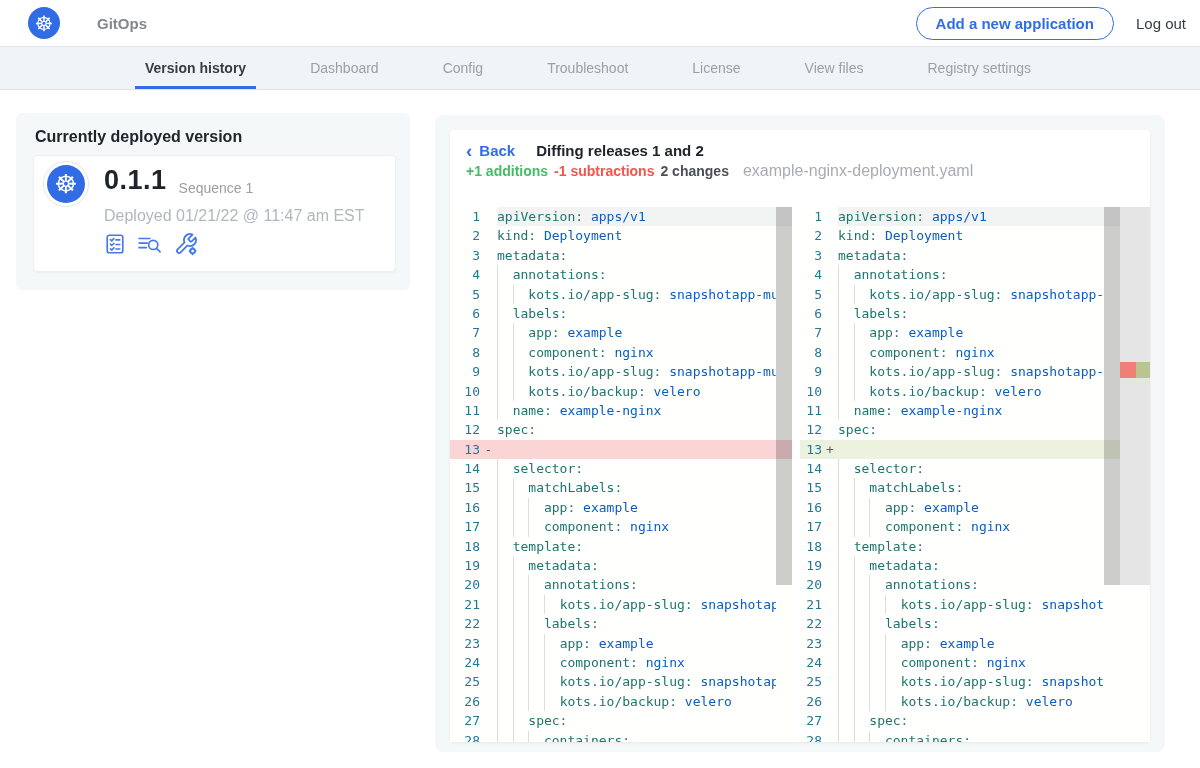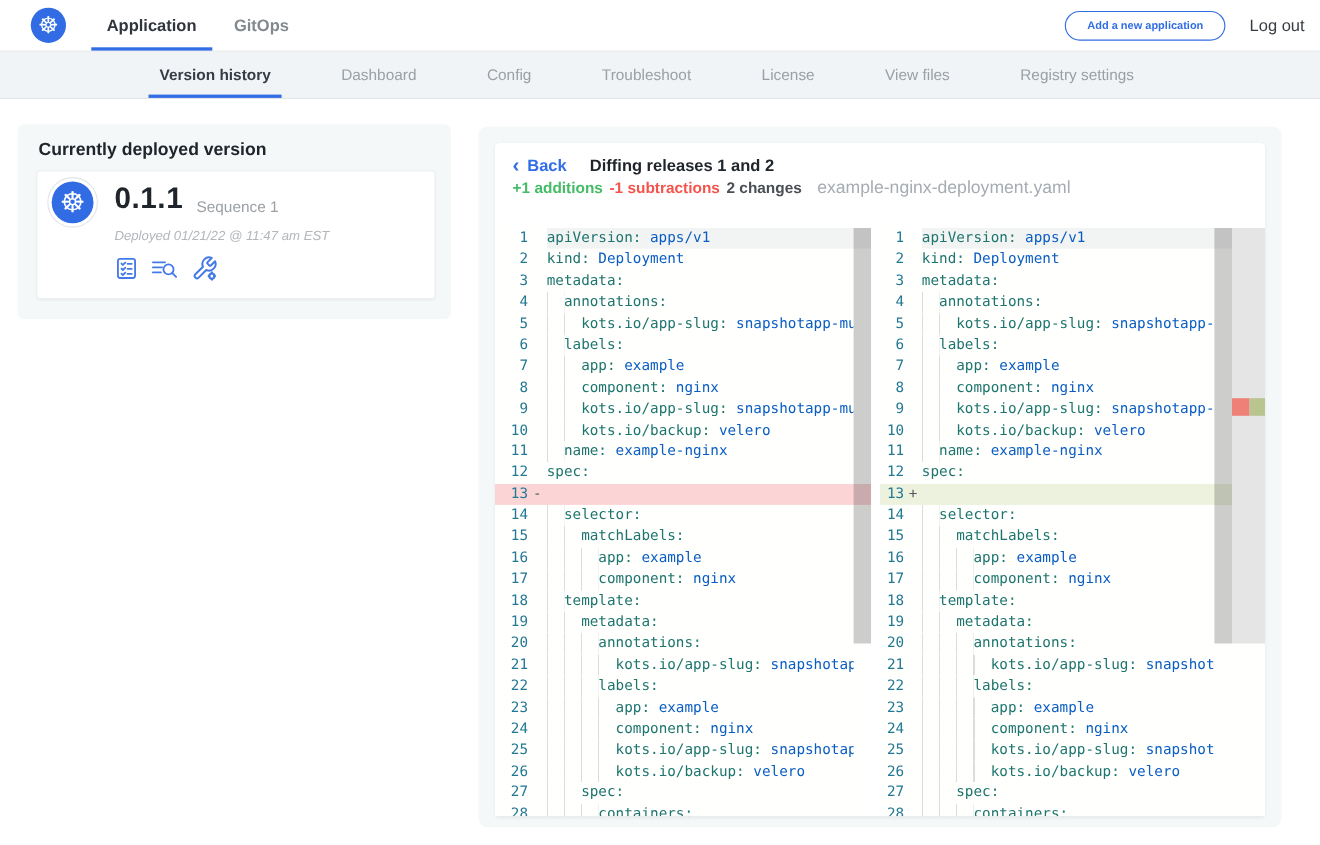--- a/index.html
+++ b/index.html
@@ -12,21 +12,21 @@
   .logo { width:32px; height:32px; border-radius:50%; background:#326ce5;
     align-self:center; margin-left:28px; display:flex; align-items:center; justify-content:center;
     color:#fff; font-size:21px; line-height:1; }
   .topnav-tabs { display:flex; align-items:stretch; margin-left:23px; }
   .toptab { display:flex; align-items:center; padding:0 14px; margin-right:6px;
     font-size:15px; font-weight:700; color:#82888d; border-bottom:3px solid transparent;
     padding-top:3px; cursor:pointer; }
   .toptab.active { color:#30353d; border-bottom-color:#326de6; }
   .topnav-right { margin-left:auto; display:flex; align-items:center; gap:22px; padding-right:14px; }
   .add-btn { border:1px solid #326de6; color:#326de6; background:#fff; border-radius:17px;
-    font-size:10px; font-weight:700; padding:7px 19px; font-family:inherit; cursor:pointer; }
+    font-size:15px; font-weight:700; padding:7px 19px; font-family:inherit; cursor:pointer; }
   .logout { font-size:15px; color:#383d44; cursor:pointer; }
 
   
   .subnav { height:43px; background:#f1f4f6; border-bottom:1px solid #e1e5e7;
     display:flex; align-items:stretch; padding-left:135px; }
   .subtab { display:flex; align-items:center; padding:3px 10px 0 10px; margin-right:44px;
     font-size:14px; color:#9aa0a6; border-bottom:3px solid transparent; cursor:pointer; white-space:nowrap; }
   .subtab.active { color:#363b44; font-weight:700; border-bottom-color:#326de6; }
 
   
@@ -39,21 +39,21 @@
   .dep-inner { position:absolute; left:17px; top:42px; width:363px; height:117px;
     background:#fff; border:1px solid #edf0f2; border-radius:4px;
     box-shadow:0 1px 2px rgba(0,0,0,.04); }
   .k8s-badge { position:absolute; left:9px; top:5px; width:46px; height:46px; border-radius:50%;
     background:#fff; border:1px solid #e1e6e9; display:flex; align-items:center; justify-content:center; }
   .k8s-badge-inner { width:38px; height:38px; border-radius:50%; background:#326ce5;
     display:flex; align-items:center; justify-content:center; color:#fff; font-size:26px; line-height:1; }
   .ver-row { position:absolute; left:70px; top:9px; display:flex; align-items:flex-end; gap:12px; }
   .ver-num { font-size:27px; font-weight:800; color:#20252c; letter-spacing:.5px; }
   .ver-seq { font-size:14px; color:#9aa0a5; }
-  .dep-when { position:absolute; left:70px; top:51px; font-size:12px; color:#b1b7bc;font-style:italic; }
+  .dep-when { position:absolute; left:70px; top:51px; font-size:16px; color:#b1b7bc; }
   .dep-icons { position:absolute; left:70px; top:76px; display:flex; align-items:center; gap:11px; }
   .dep-icons svg { display:block; cursor:pointer; }
 
   
   .diff-outer { position:absolute; left:435px; top:25px; width:730px; height:637px;
     background:#f5f8f9; border-radius:8px; }
   .diff-card { position:absolute; left:15px; top:15px; width:700px; height:612px;
     background:#fff; border-radius:4px; box-shadow:0 1px 3px rgba(0,0,0,.07); }
   .diff-head { position:absolute; left:16px; top:12px; display:flex; align-items:center; }
   .back-link { display:flex; align-items:center; gap:7px; color:#326de6; font-size:15px;
@@ -105,21 +105,20 @@
   .marker { position:absolute; top:155px; height:16px; }
   .marker.red { left:0; width:16px; background:#ee8078; }
   .marker.green { left:16px; width:14px; background:#b9c48e; }
 </style>
 </head>
 <body>
 
 <div class="topnav">
   <div class="logo">☸</div>
   <div class="topnav-tabs">
-      <div class="toptab active">Application</div>
       <div class="toptab">GitOps</div>
     </div>
   <div class="topnav-right">
     <button class="add-btn">Add a new application</button>
     <span class="logout">Log out</span>
   </div>
 </div>
 
 <div class="subnav">
     <div class="subtab active">Version history</div>

